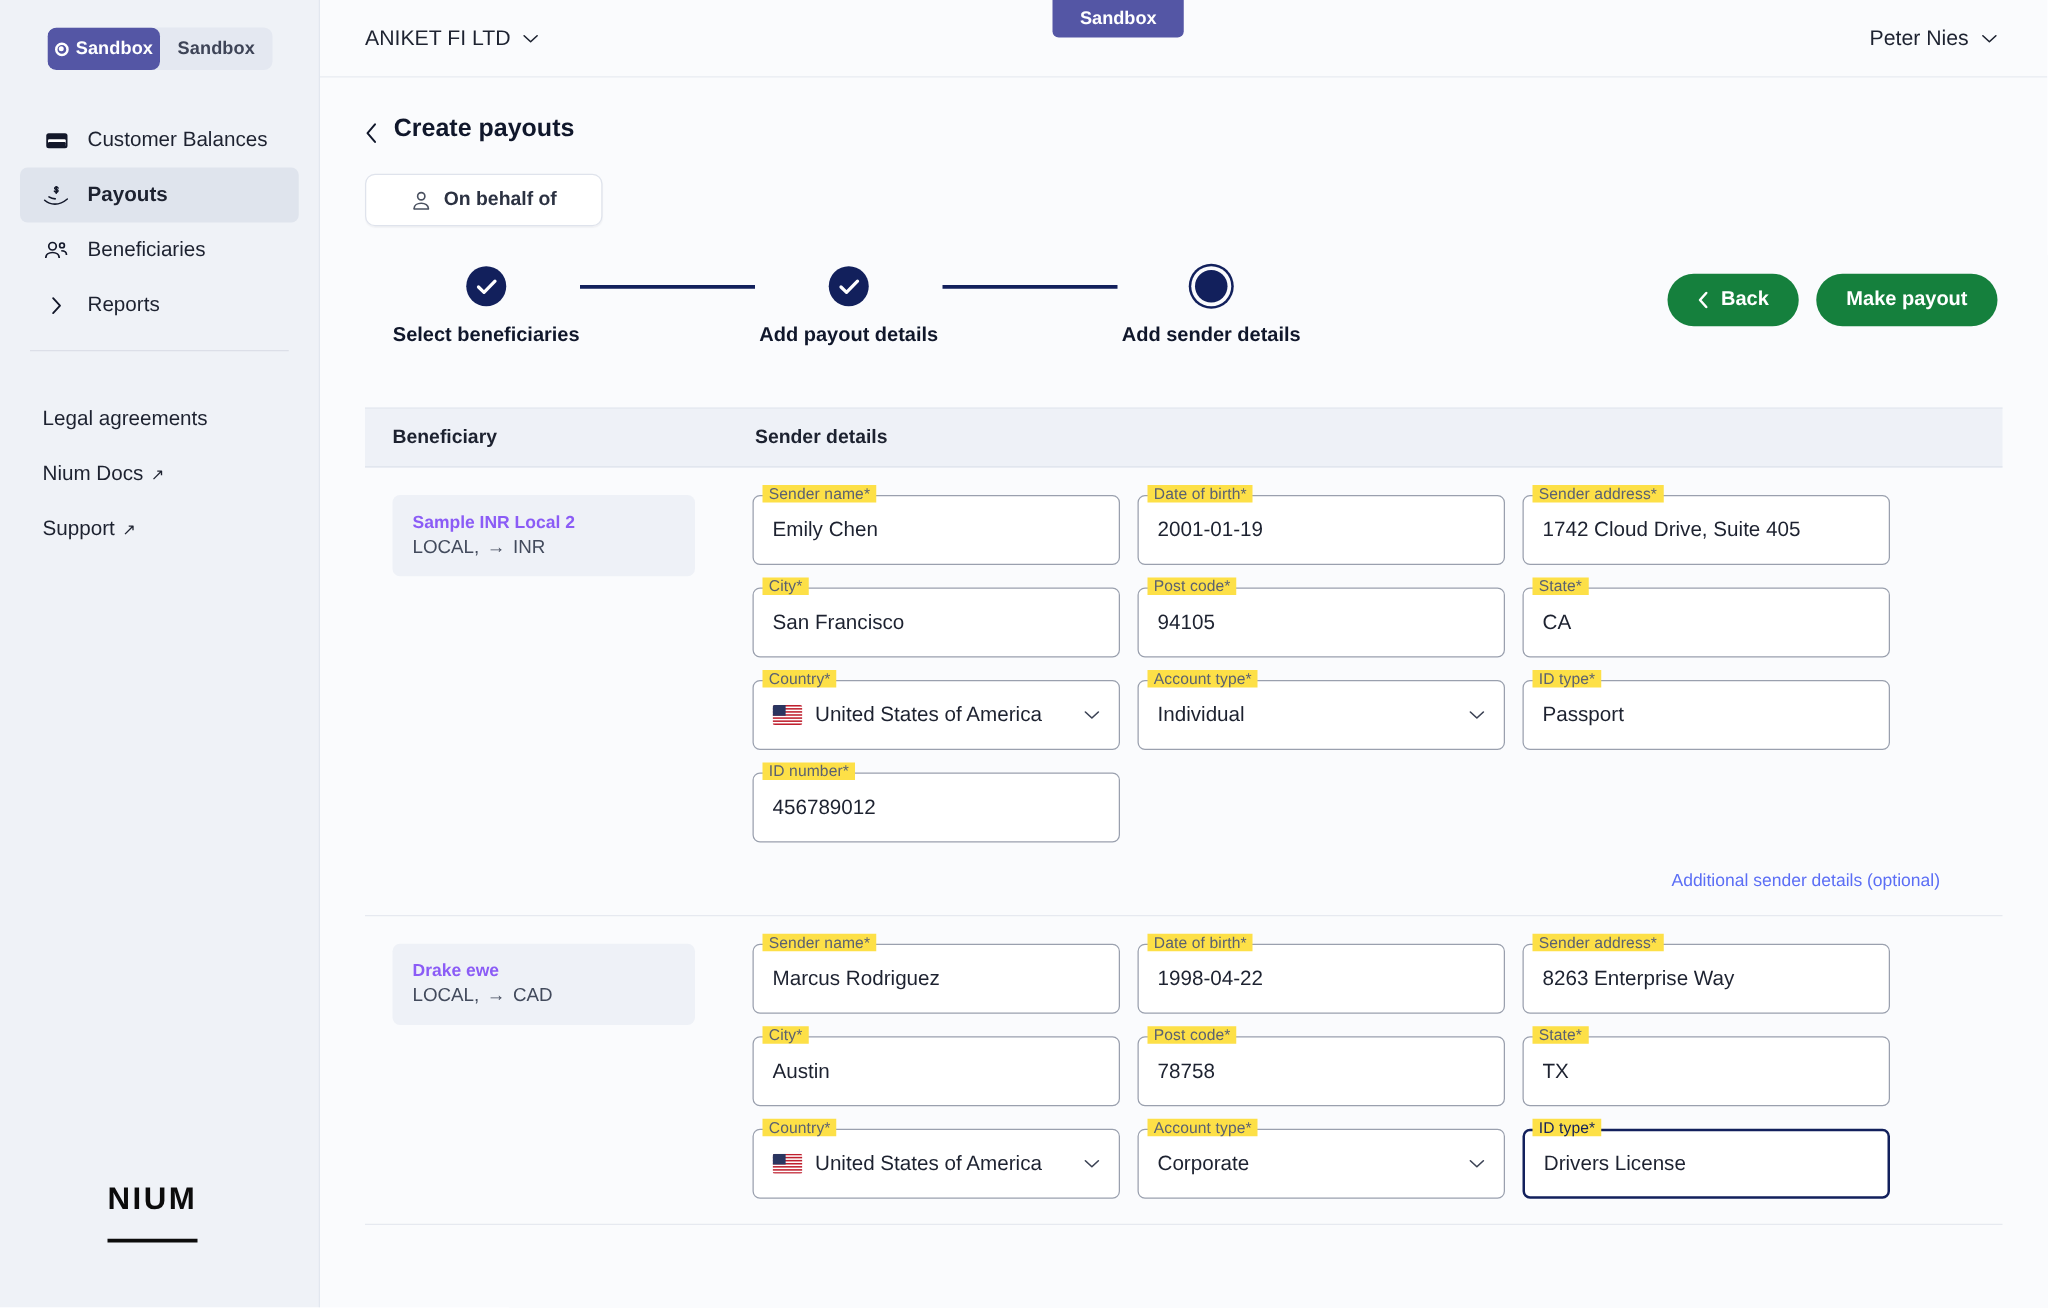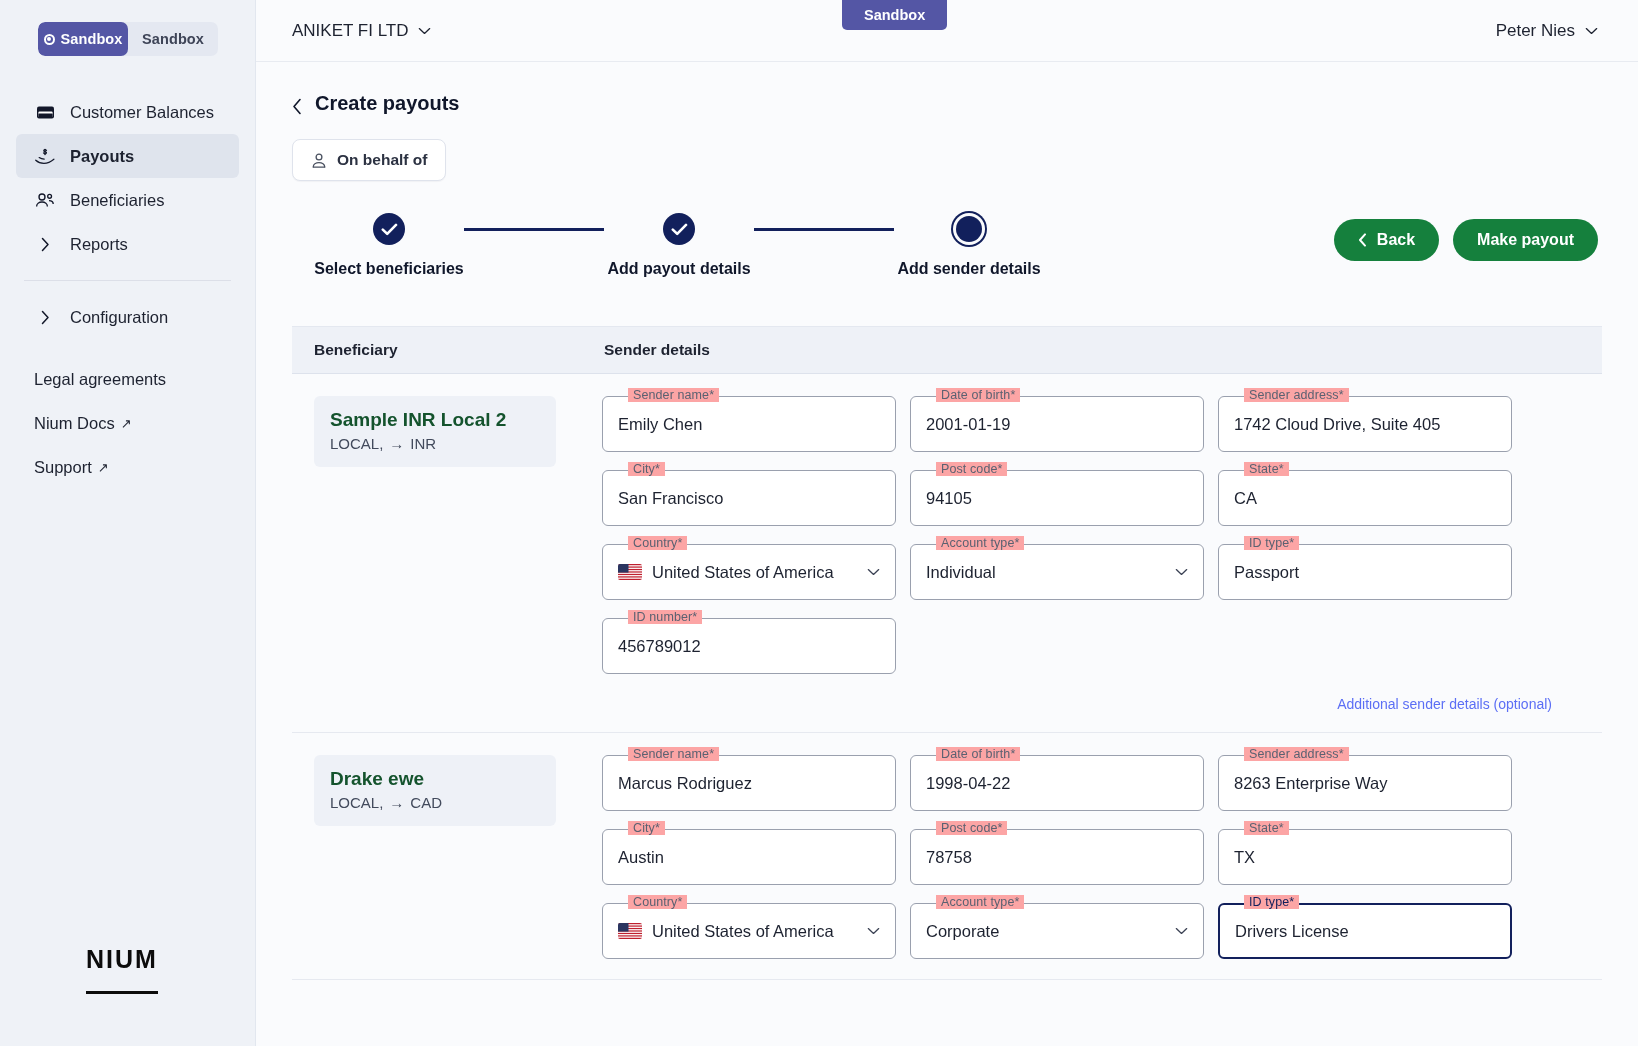--- a/index.html
+++ b/index.html
@@ -79,21 +79,21 @@
   .caret { display:inline-block; }
 
   .crumb {
     display: flex; align-items: flex-end; gap: 13px;
     padding: 30px 0 0 36px; font-size: 20px; font-weight: 700; color: #10172b;
     cursor: pointer;
   }
   .obo {
     margin: 24px 0 0 36px; display: inline-flex; align-items: flex-end; gap: 10px;
     background: #fff; border: 1px solid #dfe3ec; border-radius: 8px;
-    padding: 11px 18px; font-size: 15.5px; font-weight: 700; color: #2c3242;
+    padding: 11px 36px; font-size: 15.5px; font-weight: 700; color: #2c3242;
     cursor: pointer; box-shadow: 0 1px 1px rgba(16,23,43,.04);
   }
 
   
   .stepper-wrap { display: flex; align-items: flex-start; justify-content: space-between; padding: 32px 36px 0 36px; }
   .stepper { display: flex; align-items: flex-start; margin-left: 22px; }
   .step { display: flex; flex-direction: column; align-items: center; width: 150px; }
   .step .dot {
     width: 32px; height: 32px; border-radius: 50%; background: #12205c;
     display: flex; align-items: center; justify-content: center; color: #fff;
@@ -119,35 +119,35 @@
     border-bottom: 1px solid #dde2ec; padding: 14px 0;
   }
   .th { font-size: 15.5px; font-weight: 700; color: #1d2230; }
   .th.c1 { width: 310px; padding-left: 22px; }
   .th.c2 { padding-left: 2px; }
   .row { display: flex; border-bottom: 1px solid #e6e9f0; padding: 22px 0 20px 0; }
   .rowcell1 { width: 310px; padding-left: 22px; }
   .bencard {
     background: #eef1f7; border-radius: 6px; padding: 13px 16px 15px 16px; width: 242px;
   }
-  .bentitle { font-size: 19px; font-weight: 700; color: #14532d; }
+  .bentitle { font-size: 14px; font-weight: 700; color: #8b5cf6; }
   .bensub { font-size: 15px; color: #424a5c; margin-top: 4px; display: flex; gap: 6px; }
   .rowcell2 { flex: 1; padding-right: 24px; }
 
   .grid { display: flex; flex-wrap: wrap; gap: 18px 14px; }
   .field { position: relative; width: 294px; }
   .field.focused .box { border: 2px solid #12205c; }
   .field.focused .flabel { color: #12205c; }
   .box {
     border: 1px solid #9aa0ae; border-radius: 6px; height: 56px;
     display: flex; align-items: center; padding: 0 15px; background: #fff;
     font-size: 16.5px; color: #1d2230; gap: 10px;
   }
   .flabel {
-    position: absolute; top: -8px; left: 26px; background: #fca5a5;
+    position: absolute; top: -8px; left: 8px; background: #fde047;
     padding: 0 5px; font-size: 12.5px; color: #5b6171; letter-spacing: .1px;
   }
   .val { flex: 1; white-space: nowrap; overflow: hidden; }
   .chev-sel { color: #3b4254; font-size: 14px; }
   .flag { width: 24px; height: 16px; flex: 0 0 24px; border-radius: 2px; overflow: hidden; display:block; }
   .optlink {
     text-align: right; font-size: 14px; color: #5b6ef5; margin-top: 22px;
     padding-right: 26px; cursor: pointer;
   }
   svg { display: block; }
@@ -211,28 +211,20 @@
         <span class="chev">
           <svg width="9" height="15" viewBox="0 0 9 15" fill="none" stroke="#13182a" stroke-width="1.5" stroke-linecap="round" stroke-linejoin="round">
               <path d="M1.5 1.5 L7 7.5 L1.5 13.5"></path>
             </svg>
         </span>
         <span>Reports</span>
       </div>
 
       <div class="nav-sep"></div>
 
-      <div class="nav-item">
-        <span class="chev">
-          <svg width="9" height="15" viewBox="0 0 9 15" fill="none" stroke="#13182a" stroke-width="1.5" stroke-linecap="round" stroke-linejoin="round">
-              <path d="M1.5 1.5 L7 7.5 L1.5 13.5"></path>
-            </svg>
-        </span>
-        <span>Configuration</span>
-      </div>
 
       <div style="height:18px"></div>
 
       <div class="plainlink">
         <span>Legal agreements</span>
       </div>
       <div class="plainlink">
         <span>Nium Docs</span>
         <span class="ext">↗</span>
       </div>

